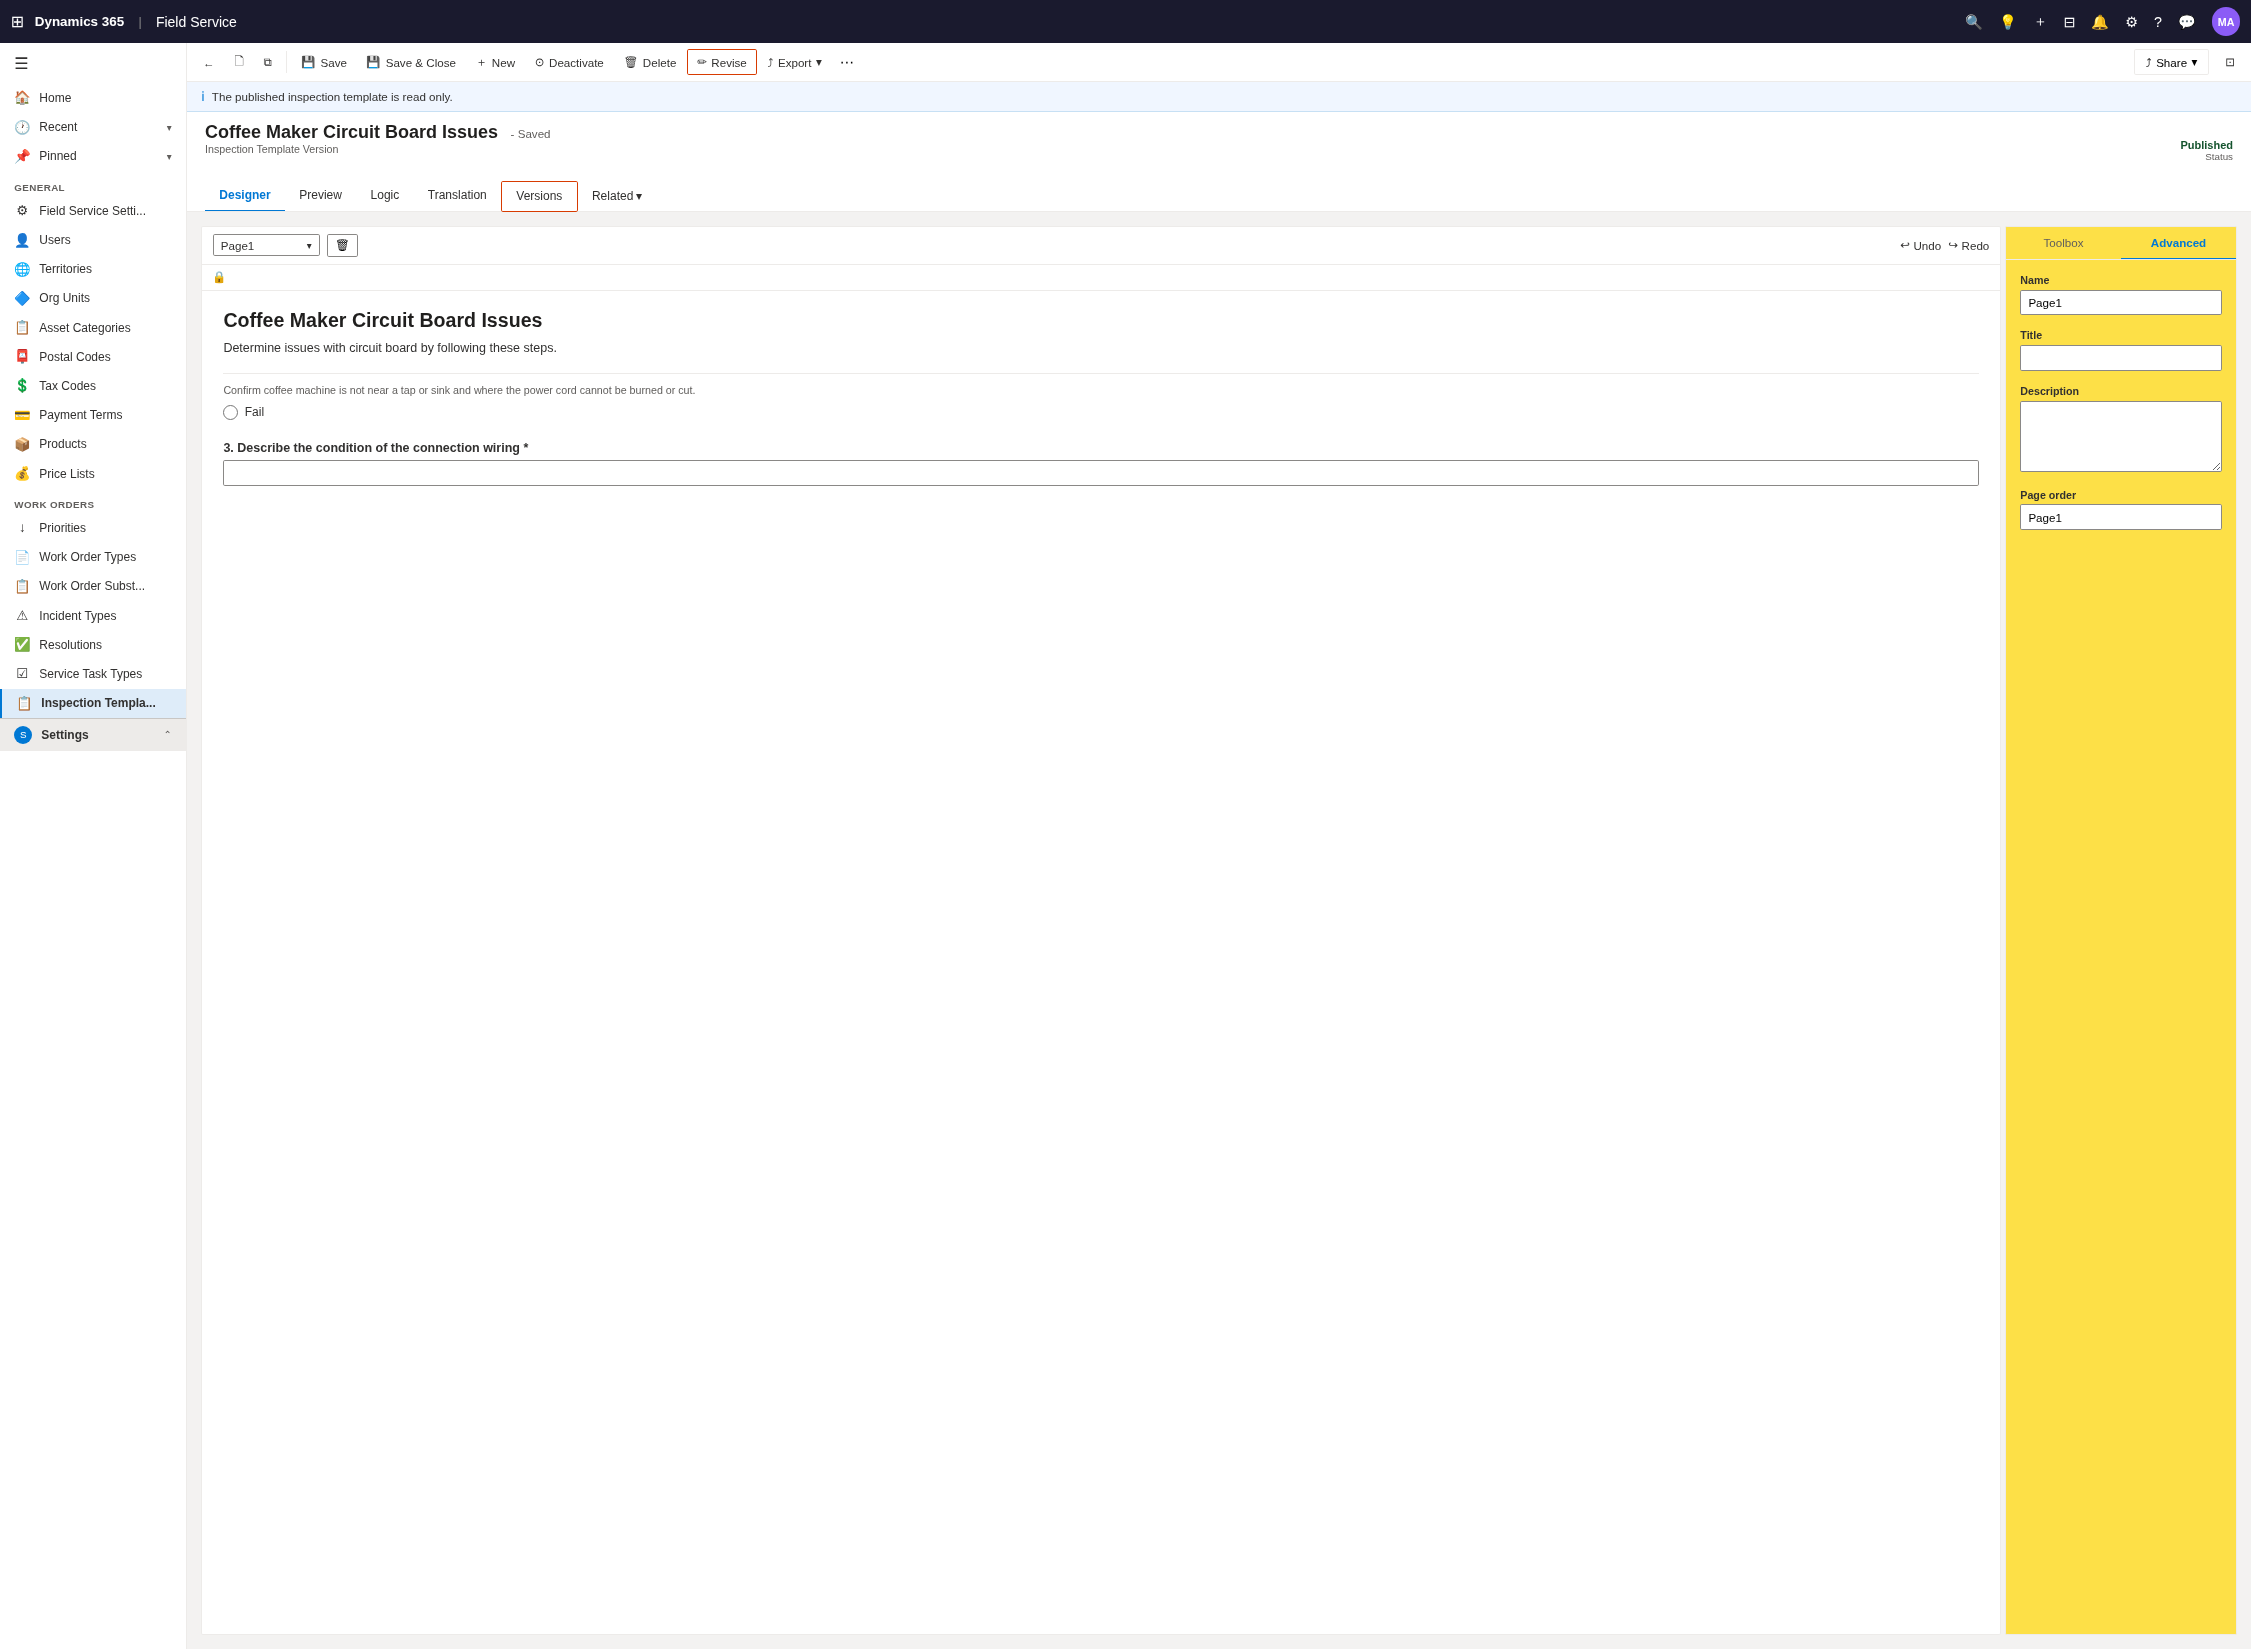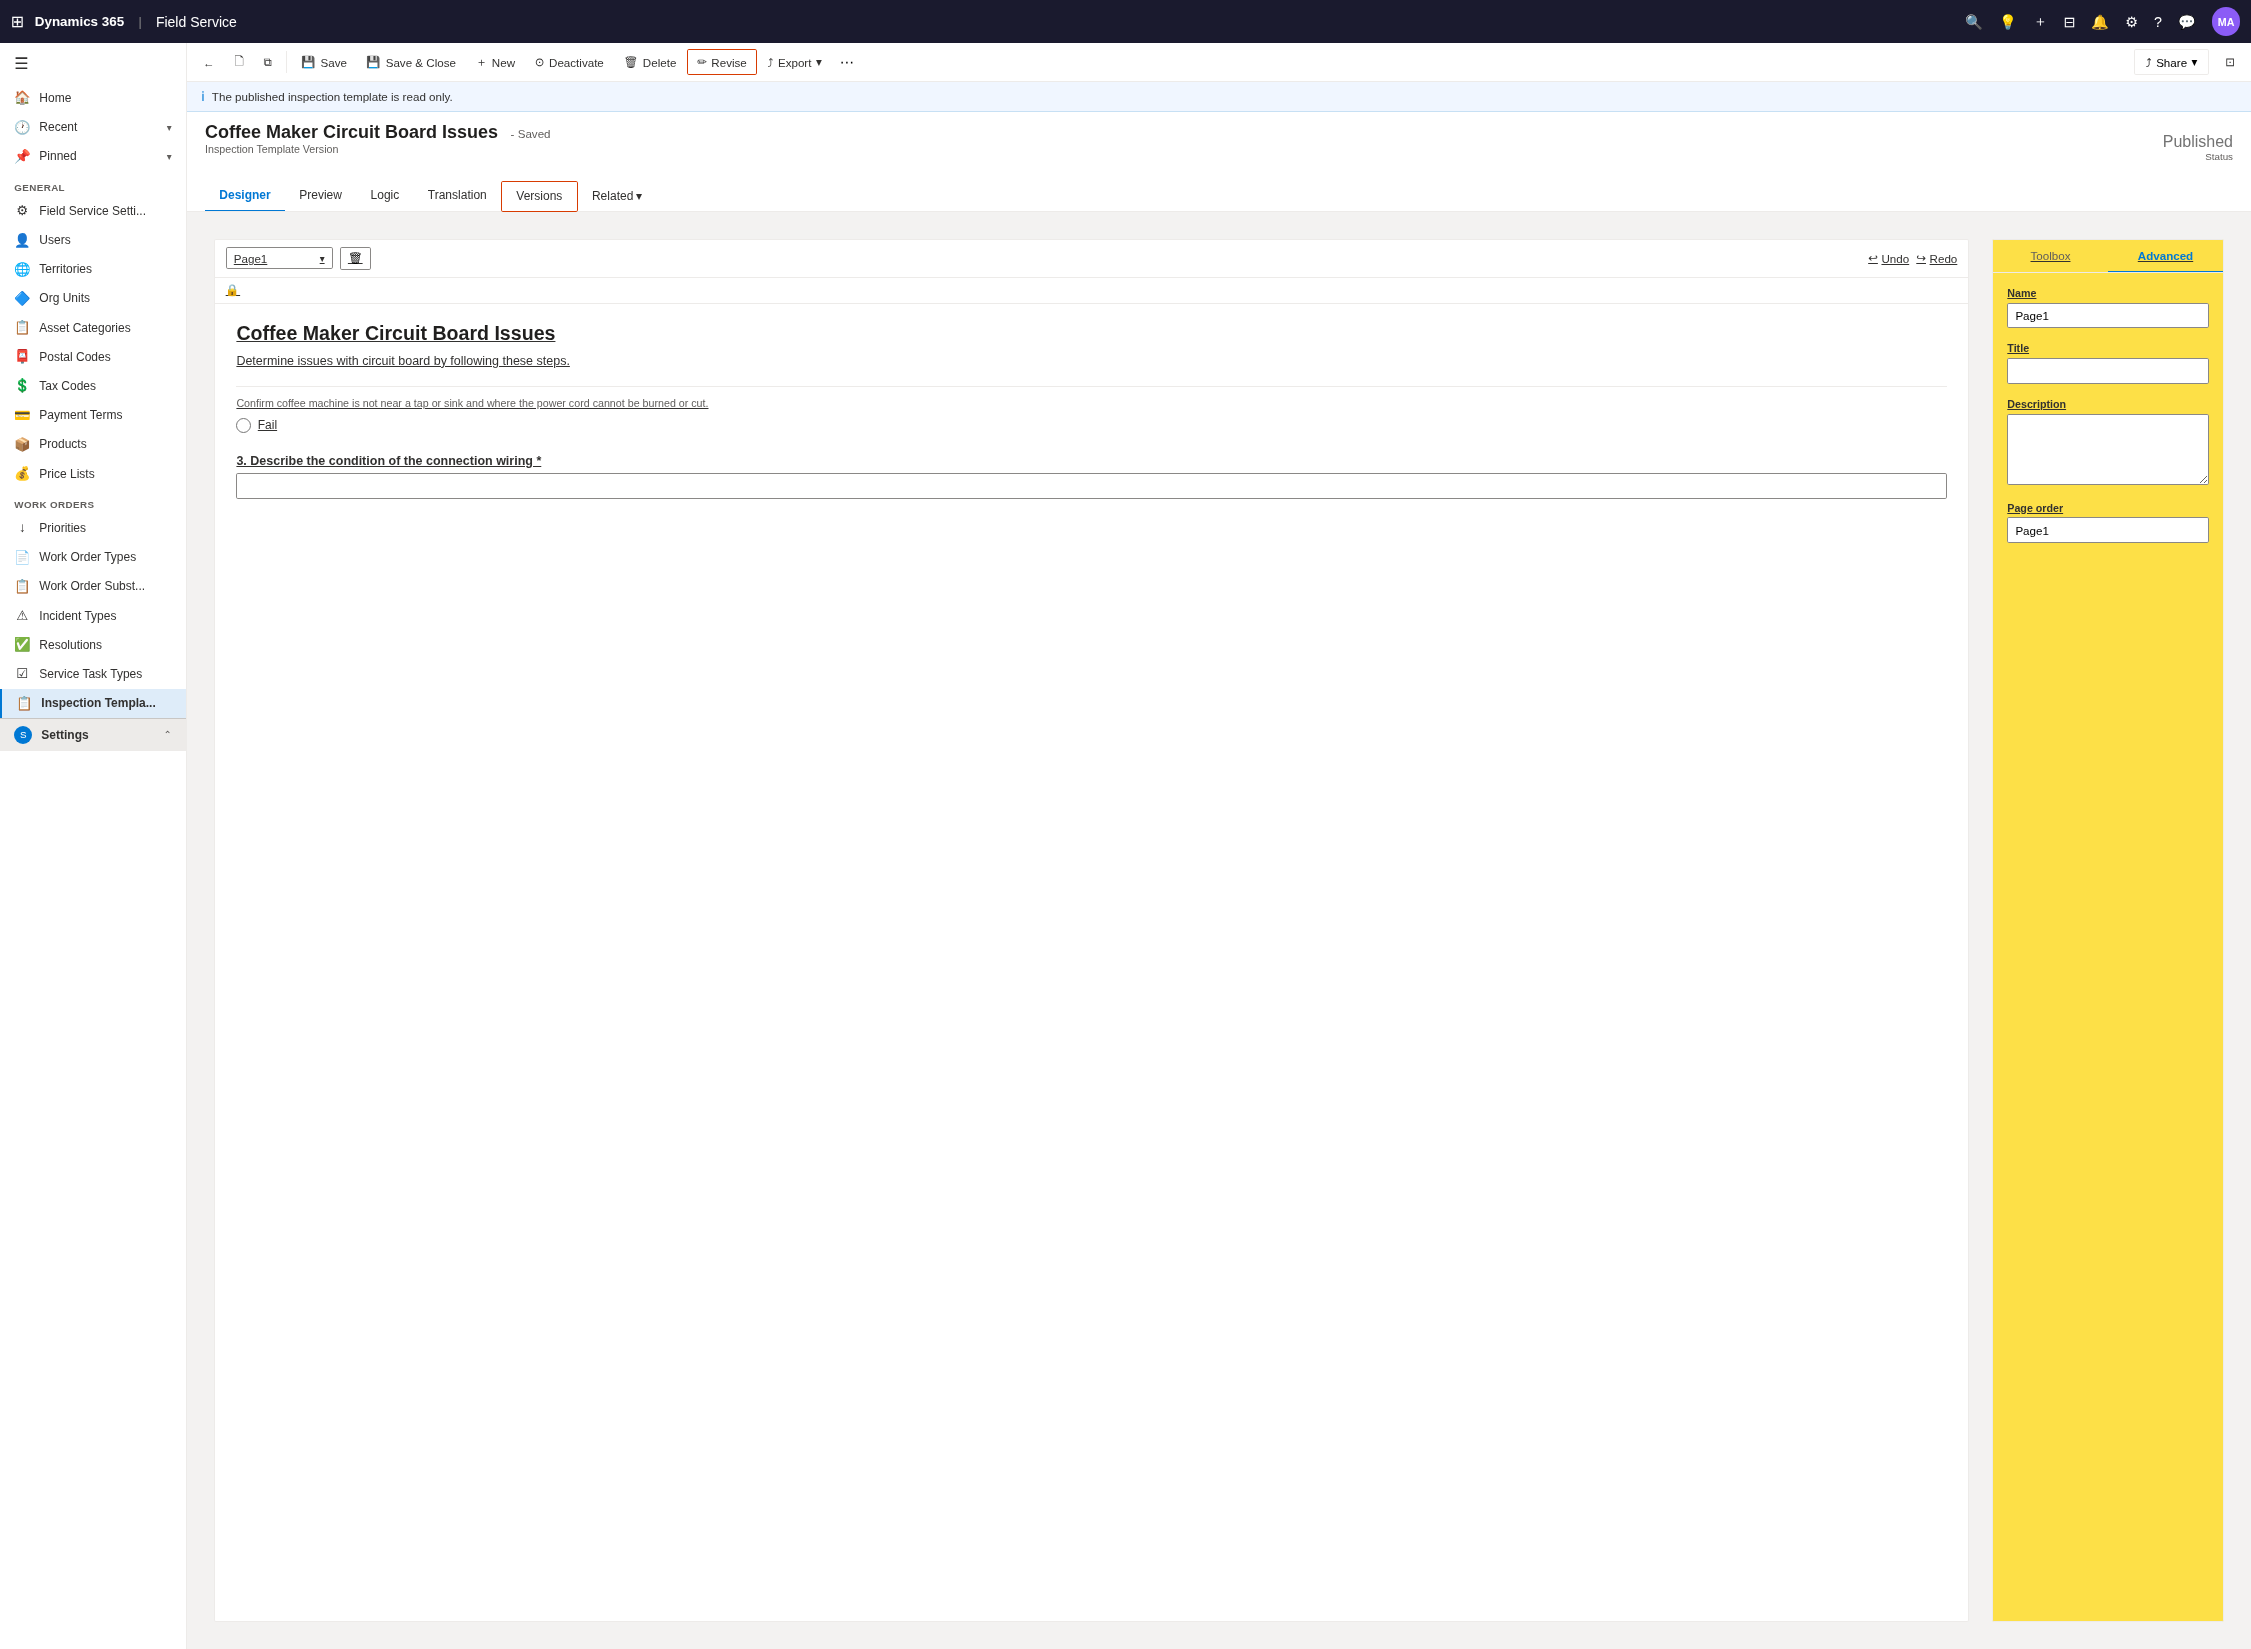--- a/index.html
+++ b/index.html
@@ -100,21 +100,21 @@
       background: #fff;
       padding: 10.7px 18px 0;
       border-bottom: 0.9px solid #edebe9;
       flex-shrink: 0;
     }
     .page-title-row { display: flex; align-items: flex-end; justify-content: space-between; margin-bottom: 19px; gap: 6px; }
     .page-title { font-size: 18px; font-weight: 600; color: #201f1e; }
     .page-saved { font-size: 11.6px; color: #605e5c; margin-left: 9px; }
     .page-subtitle { font-size: 10.7px; color: #605e5c; margin-bottom: 7.1px; }
     .page-status { text-align: right; }
-    .page-status-value { font-size: 16px; font-weight: 400; color: #737373; }
+    .page-status-value { font-size: 11px; font-weight: 700; color: #14532d; }
     .page-status-label { font-size: 9.8px; color: #605e5c; }
 
     
     .tabs {
       display: flex;
       gap: 0;
       margin-top: 3.6px;
       text-align: center;
     }
     .tab {
@@ -123,21 +123,21 @@
       font-size: 12px;
       color: #323130;
       border-bottom: 1.8px solid transparent;
       white-space: nowrap;
     }
     .tab.active { border-bottom: 1.8px solid #0078d4; font-weight: 600; color: #0078d4; }
     .tab.highlight { border: 1.3px solid #d83b01; border-radius: 1.8px; margin-bottom: -0.9px; }
     .tab-dropdown { display: flex; align-items: center; gap: 2.7px; }
 
     
-    .designer-area { display: flex; flex: 1; overflow: hidden; background: #f3f2f1; padding: 27px; gap: 23px; text-decoration: underline; }
+    .designer-area { display: flex; flex: 1; overflow: hidden; background: #f3f2f1; padding: 14px; gap: 4px; }
 
     
     .design-left {
       flex: 1;
       background: #fff;
       border: 0.9px solid #edebe9;
       border-radius: 1.8px;
       display: flex;
       flex-direction: column;
       overflow: hidden;

